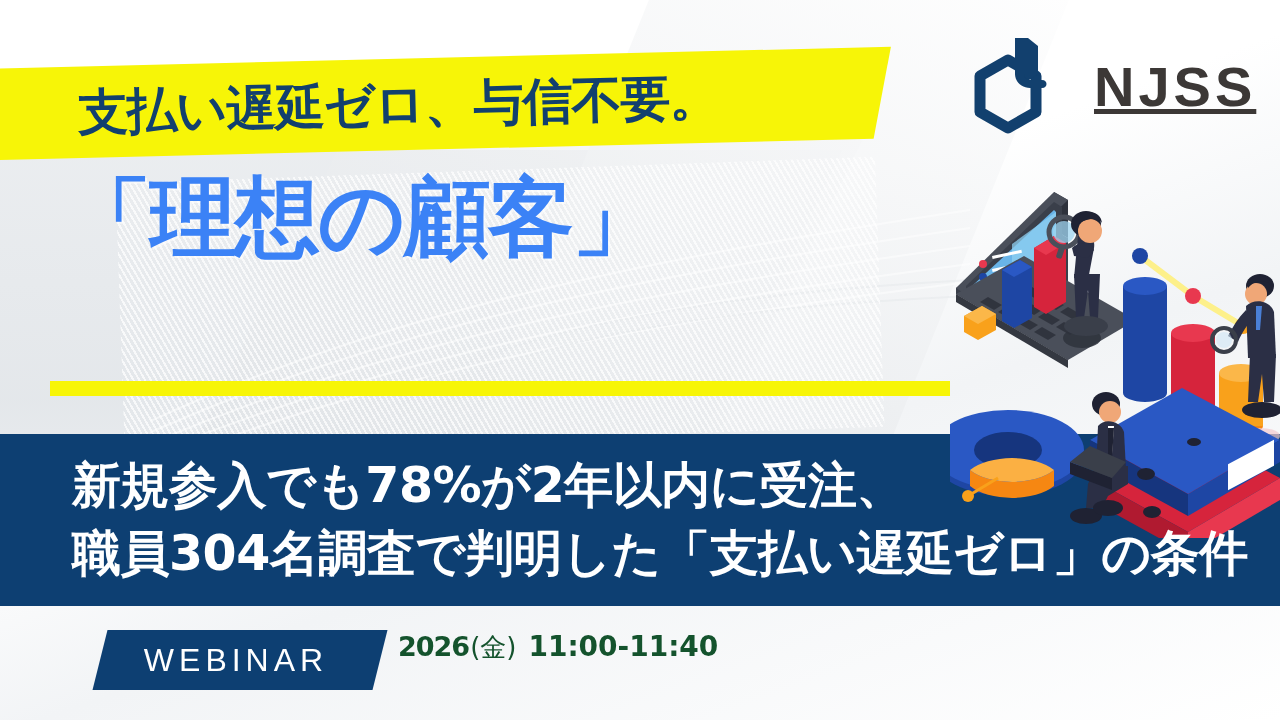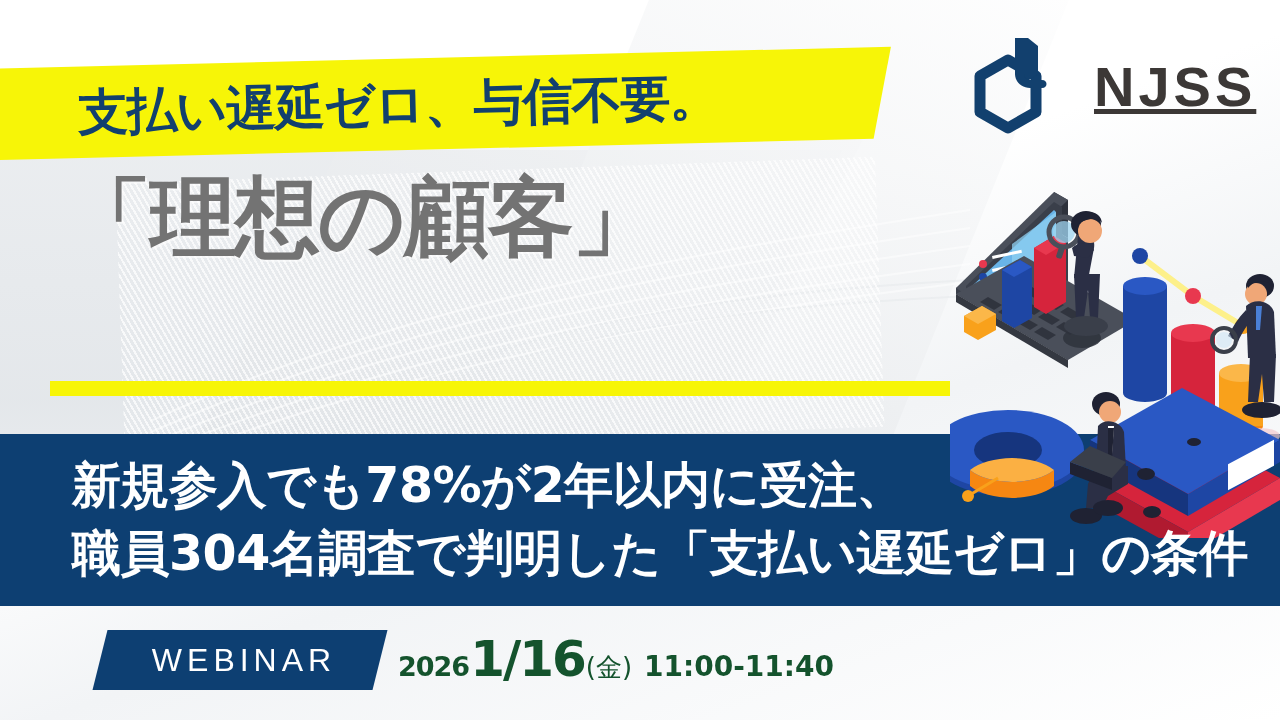--- a/index.html
+++ b/index.html
@@ -111,21 +111,21 @@
     position: absolute;
     left: 66px;
     top: 168px;
     z-index: 5;
   }
   .headline-line {
     position: relative;
     font-size: 86px;
     font-weight: 700;
     line-height: 98px;
-    color: #737373;
+    color: #3b82f6;
     letter-spacing: -2px;
     white-space: nowrap;
     text-shadow: 2px 2px 0 rgba(255,255,255,.55);
     font-family: "DejaVu Sans", "Liberation Sans", sans-serif;
   }
   .headline-underline {
     position: absolute;
     left: 50px;
     top: 381px;
     width: 900px;
@@ -166,21 +166,21 @@
     left: 100px;
     top: 630px;
     width: 280px;
     height: 60px;
     background: #0d3f72;
     transform: skewX(-14deg);
     z-index: 6;
   }
   .webinar-label {
     position: absolute;
-    left: 104px;
+    left: 96px;
     top: 630px;
     width: 280px;
     height: 60px;
     display: flex;
     align-items: center;
     justify-content: center;
     color: #ffffff;
     font-size: 32px;
     font-weight: 400;
     letter-spacing: 5px;
@@ -289,21 +289,20 @@
   <div class="navy-band"></div>
   <div class="navy-text">
     <div class="navy-line">新規参入でも78%が2年以内に受注、</div>
     <div class="navy-line">職員304名調査で判明した「支払い遅延ゼロ」の条件</div>
   </div>
 
   <div class="webinar-tag"></div>
   <div class="webinar-label">WEBINAR</div>
   <div class="date-row">
     <span class="date-year">2026</span>
-    <span class="date-day">1/16</span>
     <span class="date-weekday">(金)</span>
     <span class="date-time">11:00-11:40</span>
   </div>
 
   <div class="logo">
     <svg class="logo-mark" viewBox="0 0 108 112" fill="none">
       <path d="M40 30 L12 46 L12 82 L40 98 L68 82 L68 46 Z" stroke="#12406e" stroke-width="11" fill="none" stroke-linejoin="round"></path>
       <path d="M47 8 L47 44 L58 52 L70 44 L70 16 L60 8 Z" fill="#12406e"></path>
       <path d="M47 44 C 47 52, 54 58, 62 58 L74 58 C 80 58, 80 50, 74 50 L62 50 C 58 50, 56 47, 56 44 Z" fill="#12406e"></path>
     </svg>

